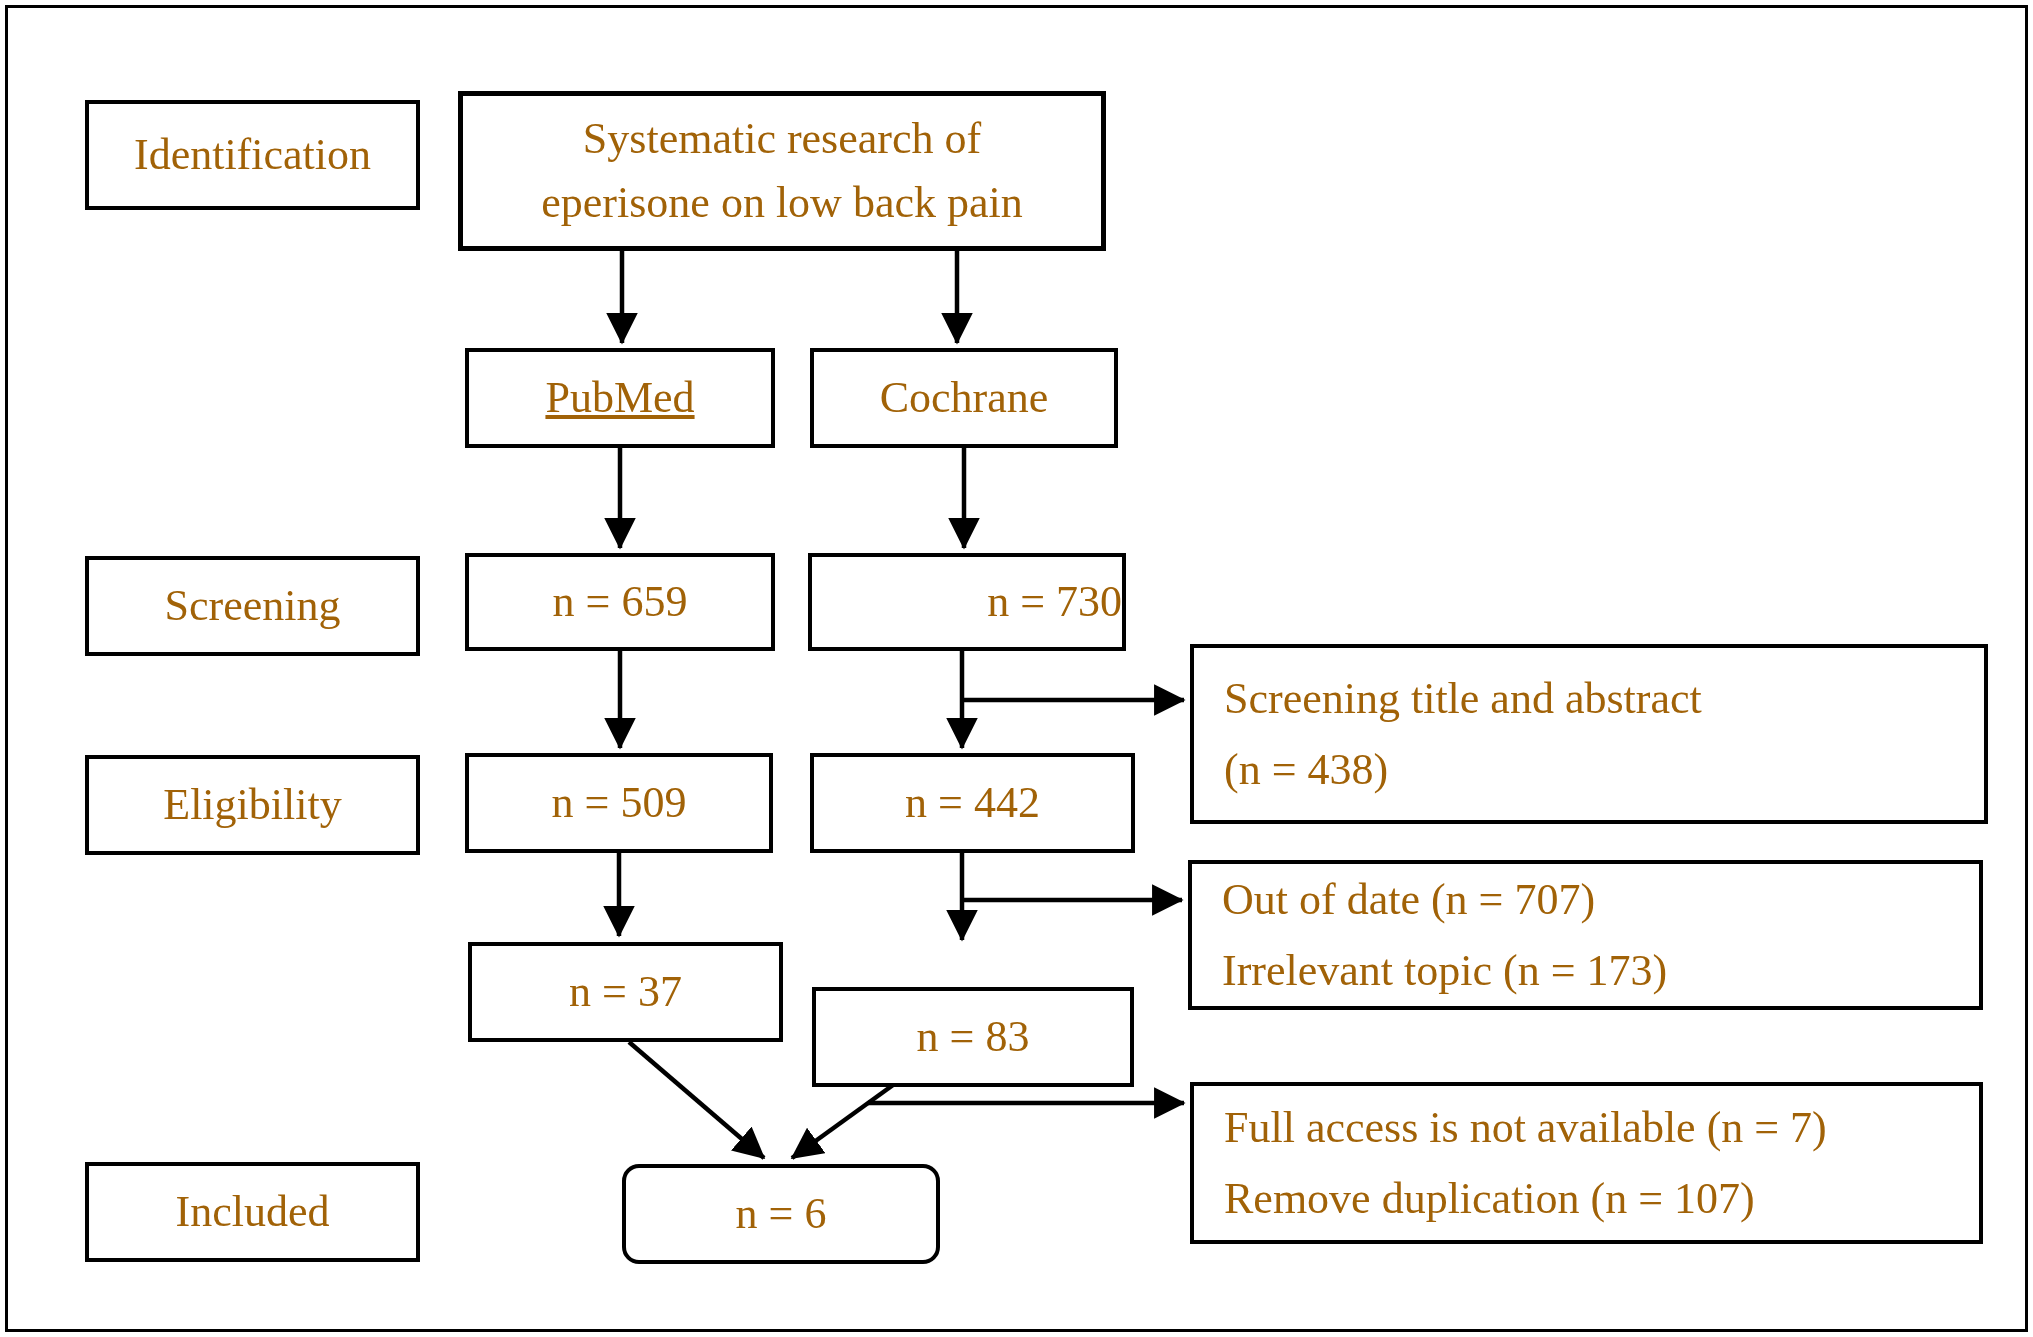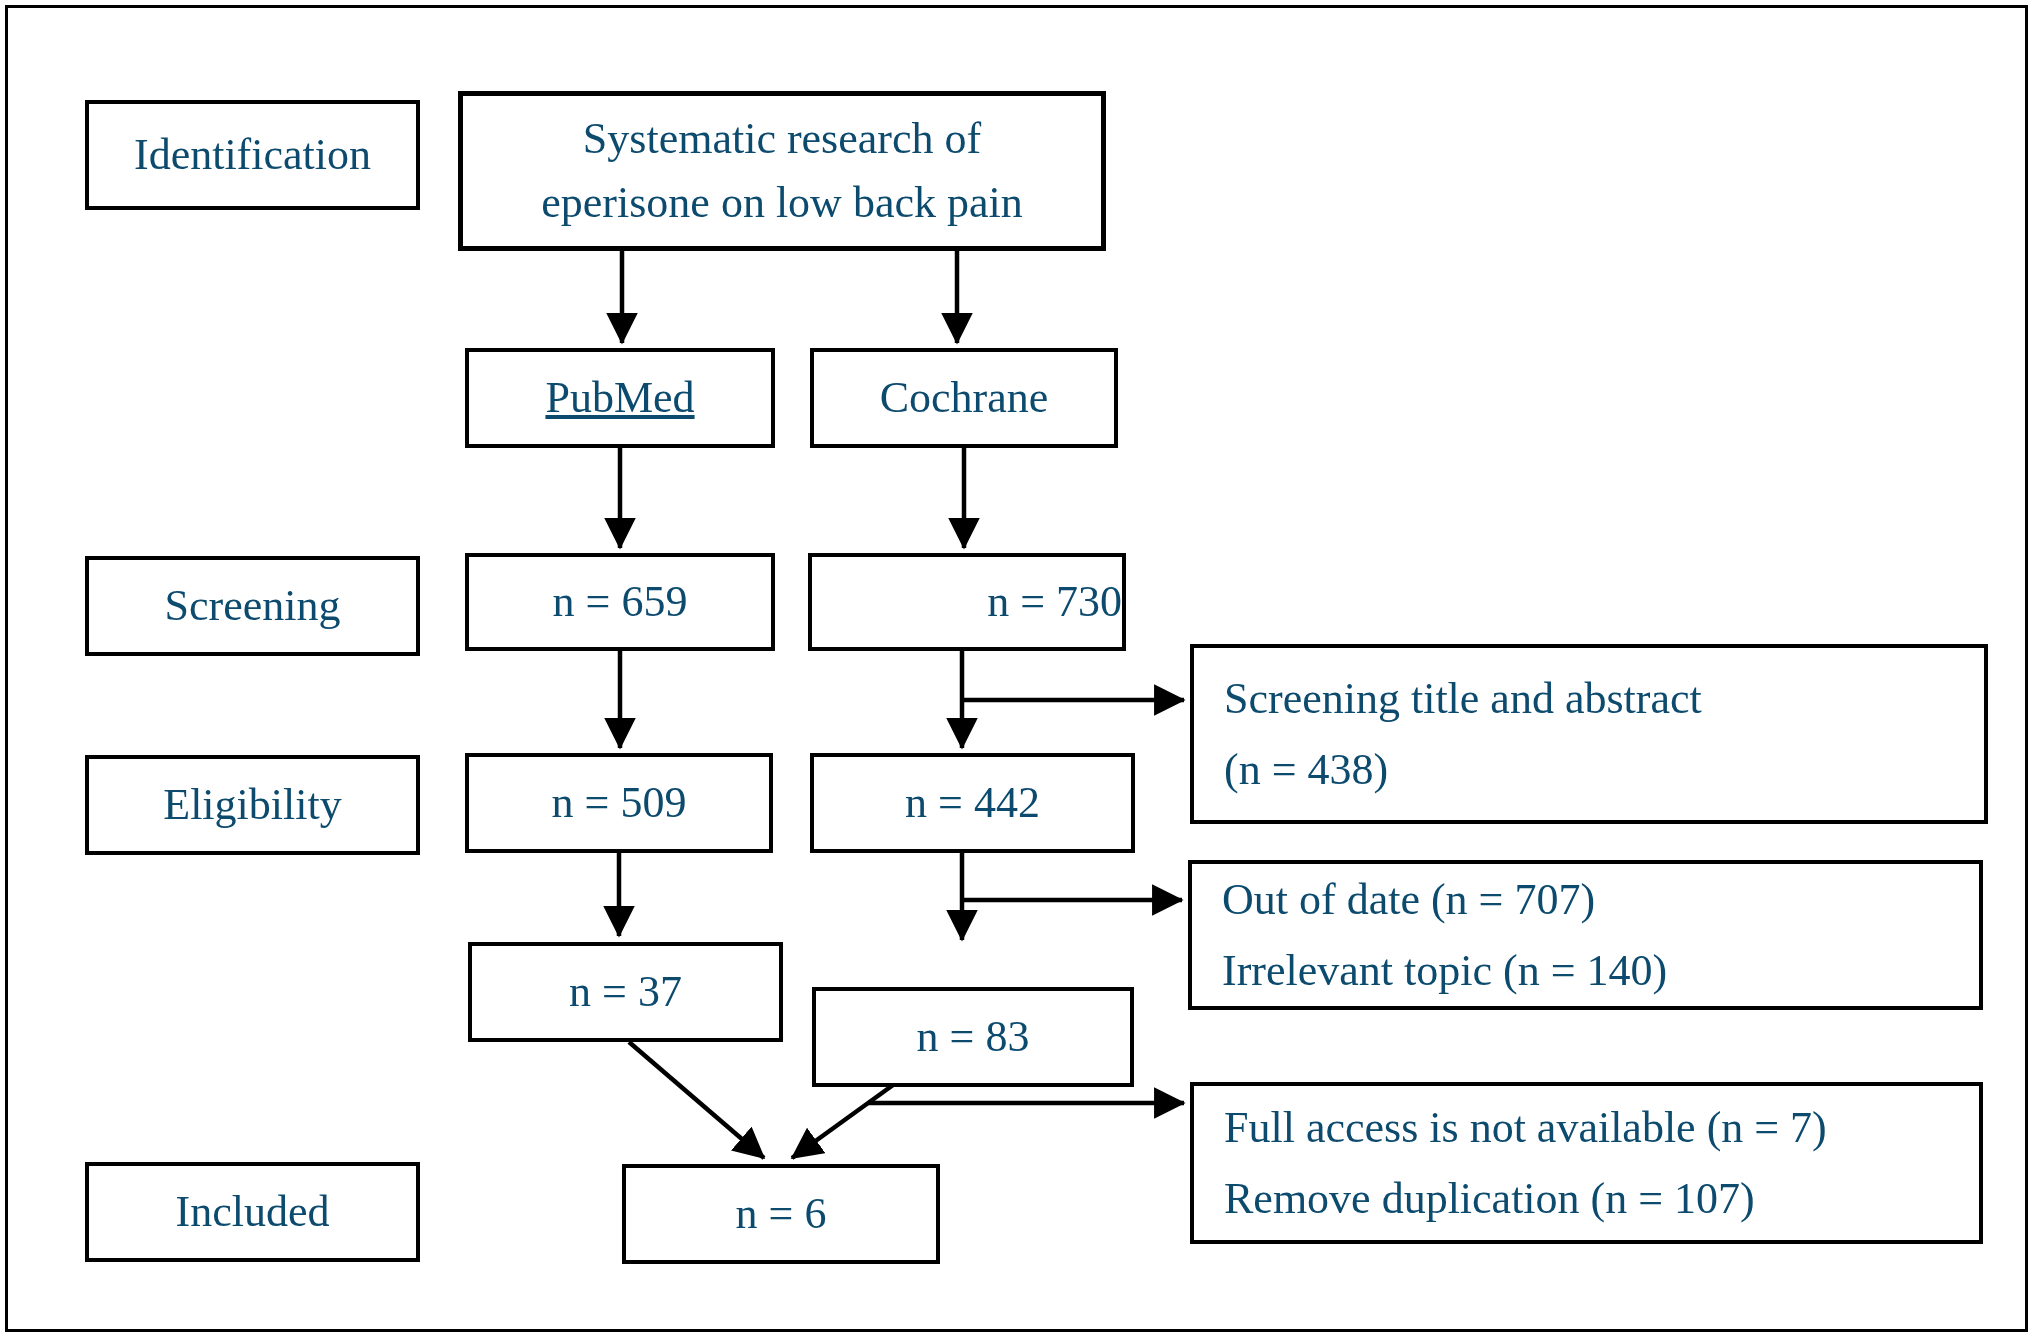--- a/index.html
+++ b/index.html
@@ -2,21 +2,21 @@
 <html><head>
 <meta charset="utf-8">
 <style>
   html, body { margin: 0; padding: 0; background: #ffffff; }
   .canvas {
     position: relative;
     width: 2033px;
     height: 1337px;
     background: #ffffff;
     font-family: "Liberation Serif", "DejaVu Serif", serif;
-    color: #0c4a6e;
+    color: #a16207;
     overflow: hidden;
   }
   .frame {
     position: absolute;
     left: 5px; top: 5px; right: 5px; bottom: 5px;
     border: 3px solid #000000;
   }
   .arrows {
     position: absolute;
     left: 0; top: 0;
@@ -115,32 +115,32 @@
     <span>n = 442</span>
   </div>
 
   <div class="box" style="left:468px; top:942px; width:315px; height:100px;">
     <span>n = 37</span>
   </div>
   <div class="box" style="left:812px; top:946px; width:322px; height:100px;margin-top:41px;">
     <span>n = 83</span>
   </div>
 
-  <div class="box" style="left:622px; top:1164px; width:318px; height:100px;">
+  <div class="box" style="left:622px; top:1164px; width:318px; height:100px;border-radius:17px;">
     <span>n = 6</span>
   </div>
 
   <div class="box excl" style="left:1190px; top:644px; width:798px; height:180px;">
     <div class="excl-line">Screening title and abstract</div>
     <div class="excl-line">(n = 438)</div>
   </div>
 
   <div class="box excl" style="left:1188px; top:860px; width:795px; height:150px;">
     <div class="excl-line">Out of date (n = 707)</div>
-    <div class="excl-line">Irrelevant topic (n = 140)</div>
+    <div class="excl-line">Irrelevant topic (n = 173)</div>
   </div>
 
   <div class="box excl" style="left:1190px; top:1082px; width:793px; height:162px;">
     <div class="excl-line">Full access is not available (n = 7)</div>
     <div class="excl-line">Remove duplication (n = 107)</div>
   </div>
 
 </div>
 
 </body></html>

